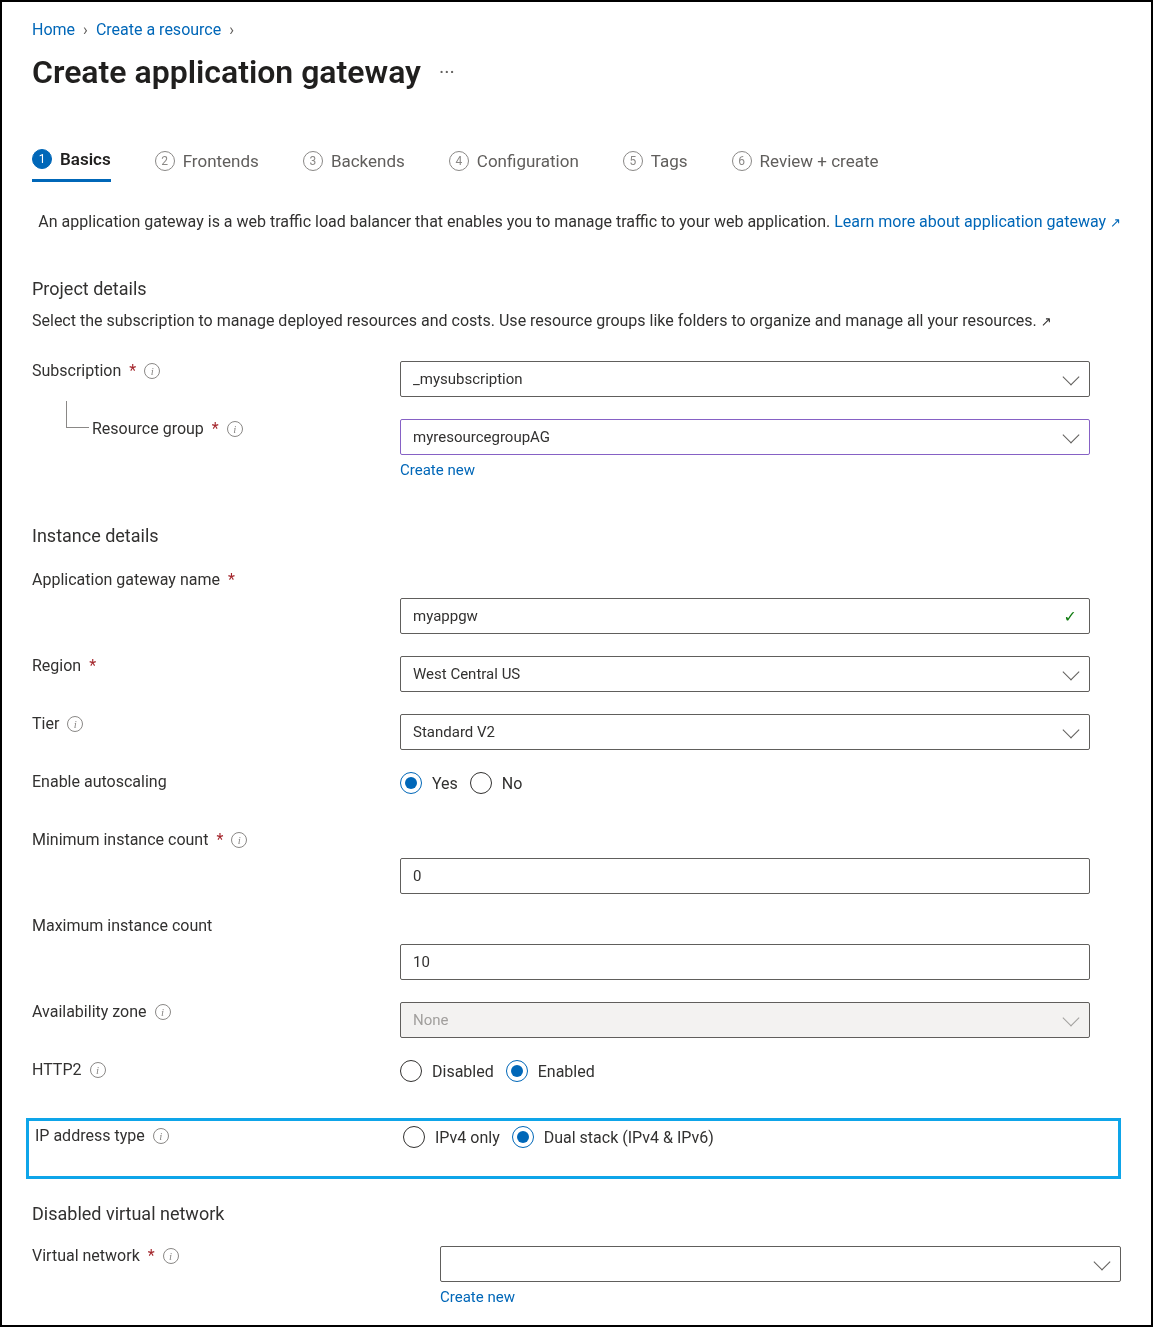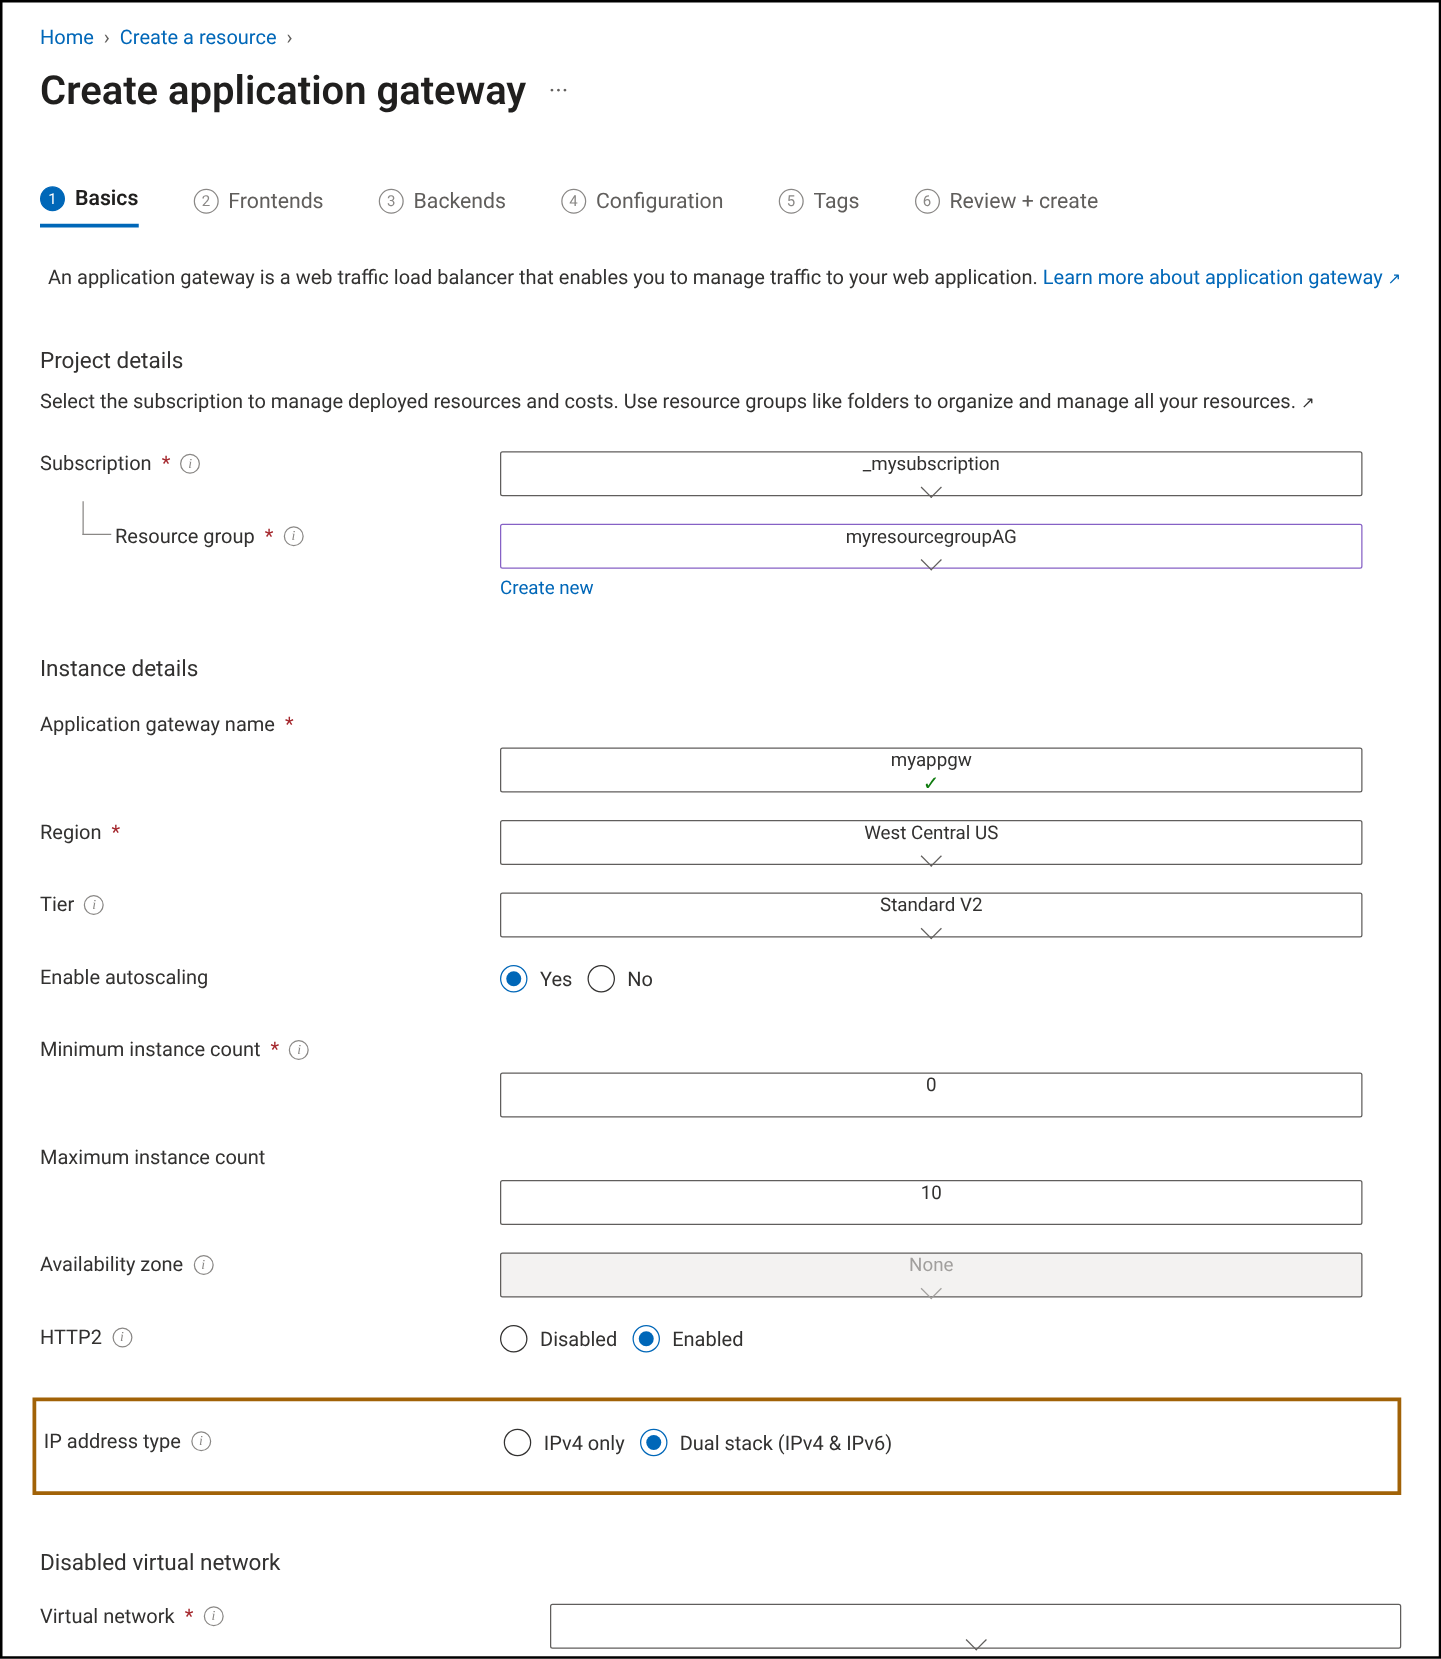--- a/index.html
+++ b/index.html
@@ -59,21 +59,20 @@
     width: 16px; height: 16px; border: 1px solid #8a8886; border-radius: 50%;
     color: #8a8886; font-size: 11px; font-style: italic; font-family: serif; cursor: pointer;
   }
 
   
   .select-box, .text-input {
     width: 100%; height: 36px; border: 1px solid #605e5c; border-radius: 2px;
     padding: 0 12px; font-size: 15px; background: #fff; color: #323130;
     display: flex; align-items: center; justify-content: space-between;
     cursor: pointer;
-    flex-direction: column;
   }
   .select-box.highlighted { border-color: #8661c5; }
   .select-box.disabled { background: #f3f2f1; color: #a19f9d; cursor: default; }
   .text-input { cursor: text; margin-top: 28px; }
   .text-input.valid { position: relative; }
   .check-icon { color: #107c10; font-size: 16px; }
   .chev {
     width: 12px; height: 12px; border-right: 1.5px solid #605e5c; border-bottom: 1.5px solid #605e5c;
     transform: rotate(45deg); margin-top: -4px;
   }
@@ -86,21 +85,21 @@
   .radio-circle {
     width: 22px; height: 22px; border: 1.5px solid #323130; border-radius: 50%;
     display: flex; align-items: center; justify-content: center;
   }
   .radio.selected .radio-circle { border-color: #0067b8; }
   .radio.selected .radio-circle::after {
     content: ""; width: 12px; height: 12px; background: #0067b8; border-radius: 50%;
   }
 
   
-  .highlight-box { border: 3px solid #a16207; padding: 22px 8px 14px 0; margin-left: -6px; margin-bottom: 44px; }
+  .highlight-box { border: 3px solid #0ea5e9; padding: 5px 8px 14px 0; margin-left: -6px; margin-bottom: 24px; }
   .highlight-box .form-row { margin-bottom: 0; padding-left: 6px; }
 </style>
 </head>
 <body>
 
 <div class="breadcrumb">
   <span class="crumb-link">Home</span>
   <span class="sep">›</span>
   <span class="crumb-link">Create a resource</span>
   <span class="sep">›</span>

